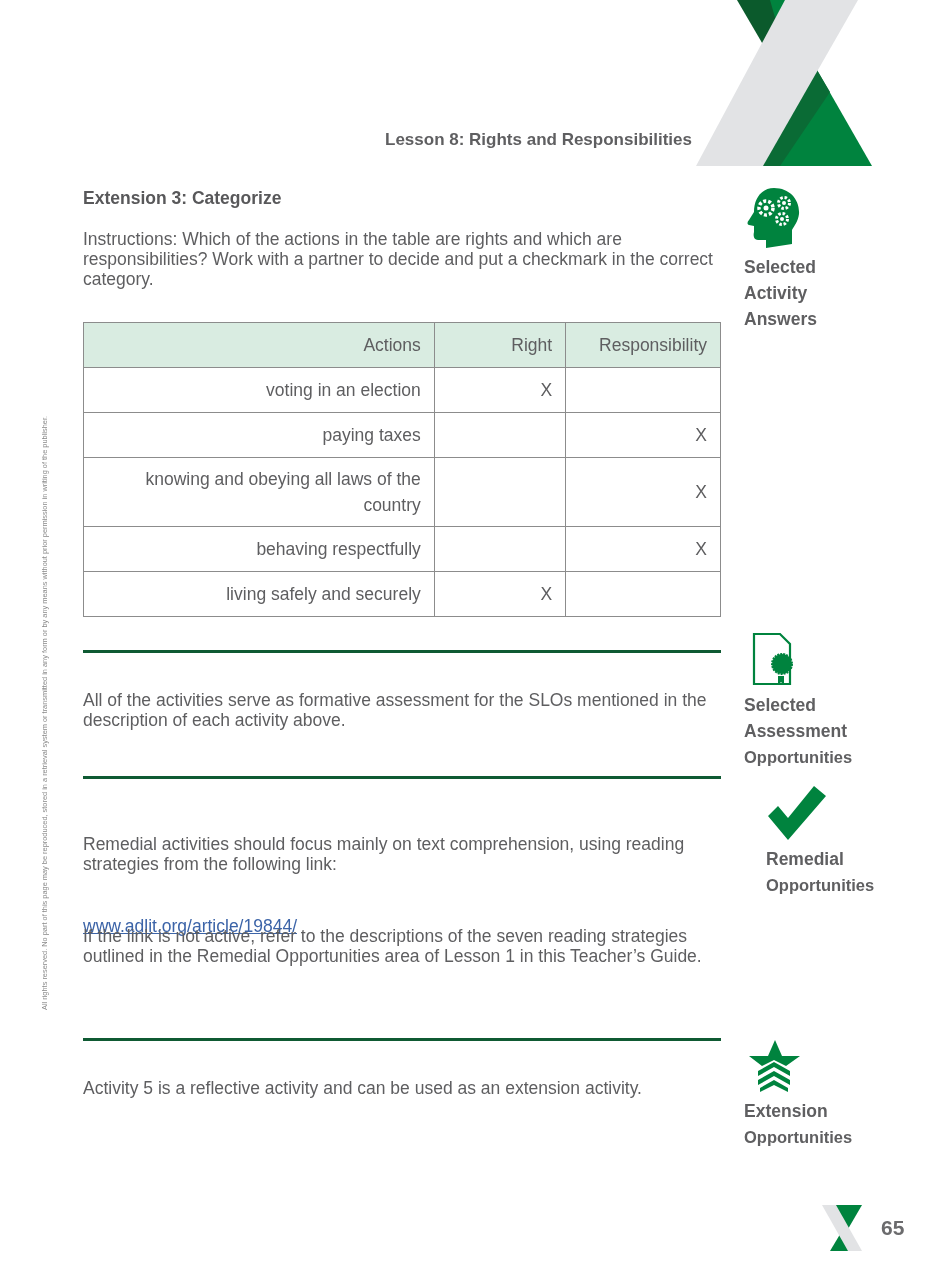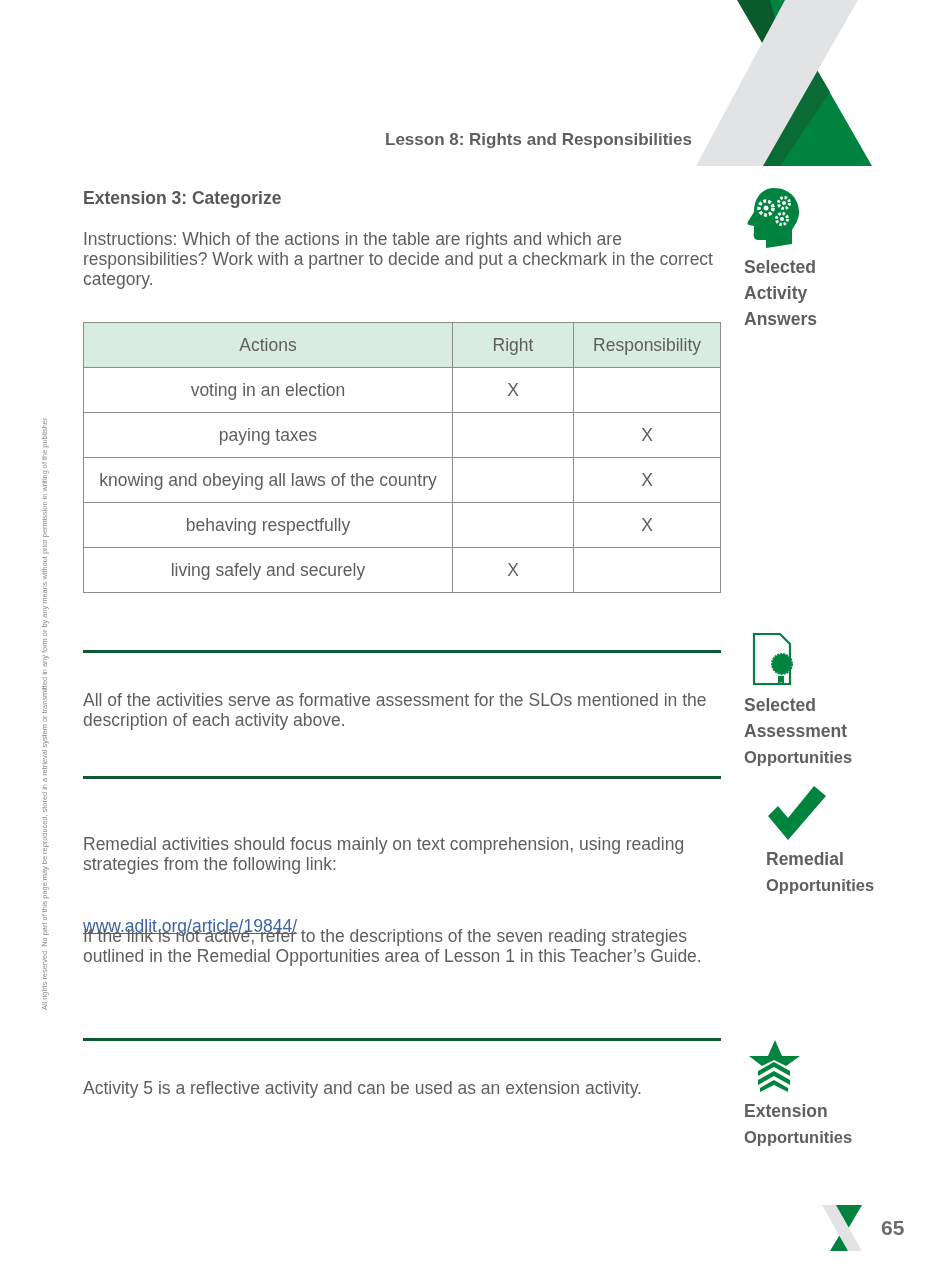--- a/index.html
+++ b/index.html
@@ -8,21 +8,21 @@
   .abs { position:absolute; }
   .corner-x { left:690px; top:0; width:190px; height:170px; }
   .lesson-title { right:253px; top:130px; font-size:17px; font-weight:bold; color:#5f5f61; white-space:nowrap; }
   .vertical-note { left:40px; top:1010px; transform-origin:left top; transform:rotate(-90deg);
                    font-size:7.4px; color:#8a8a8a; white-space:nowrap; width:740px; }
   .main { left:83px; width:640px; }
   .activity-title { top:188px; font-size:17.5px; font-weight:bold; color:#58585a; }
   .para { font-size:17.5px; line-height:20px; color:#5e5e60; margin:0; }
   .instructions { top:229px; }
   table.answers { top:322px; left:83px; border-collapse:collapse; width:638px; font-size:17.5px; color:#5e5e60; }
-  table.answers th, table.answers td { border:1px solid #8c8c8c; padding:8px 1px; text-align:center; vertical-align:middle; font-weight:normal; line-height:26px; }
+  table.answers th, table.answers td { border:1px solid #8c8c8c; padding:8px 13px; text-align:right; vertical-align:middle; font-weight:normal; line-height:26px; }
   table.answers th { background:#d9ece1; height:28px; }
   table.answers td.action { height:28px; }
   .c1 { width:326px; } .c2 { width:105px; } .c3 { width:128px; }
   .divider { left:83px; width:638px; height:3px; background:#0f5a33; }
   .link { color:#3c64a8; text-decoration:underline; }
   .side { left:744px; width:140px; }
   .side-label { font-size:17.5px; font-weight:bold; color:#5f5f61; line-height:26px; }
   .side-label .light { font-weight:bold; font-size:16.5px; }
   .page-num { left:881px; top:1216px; font-size:21px; font-weight:bold; color:#6b6b6d; }
   .footer-x { left:822px; top:1205px; width:42px; height:46px; }

